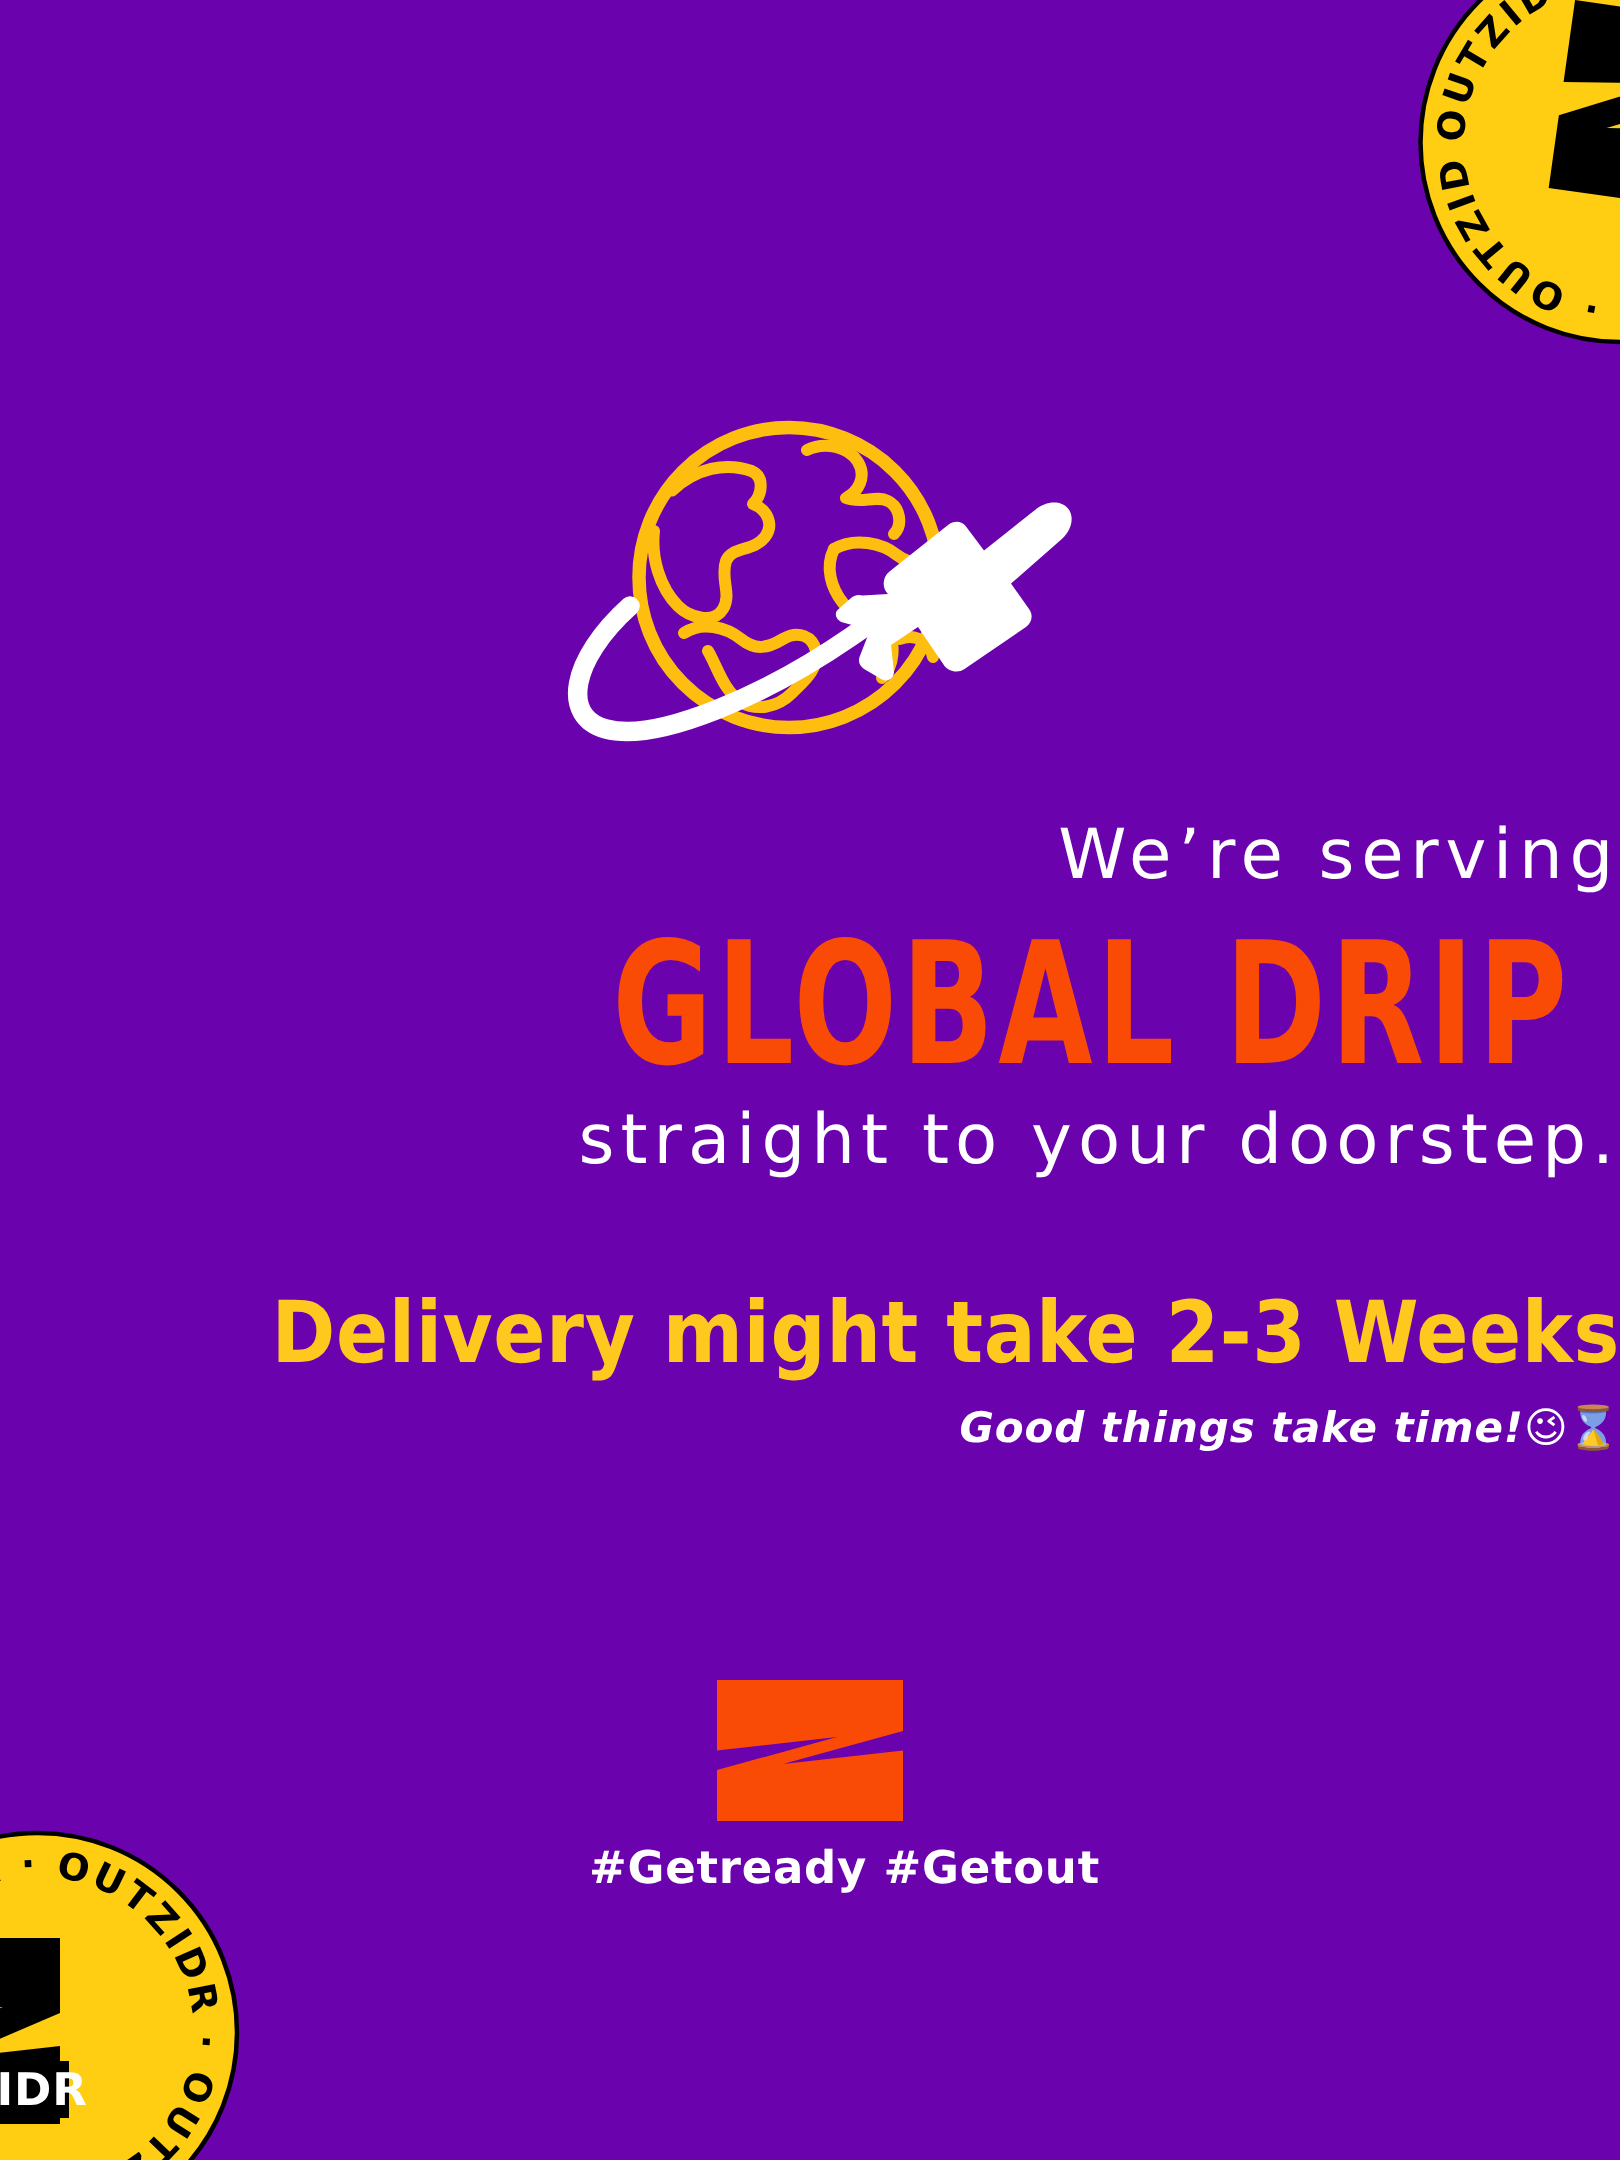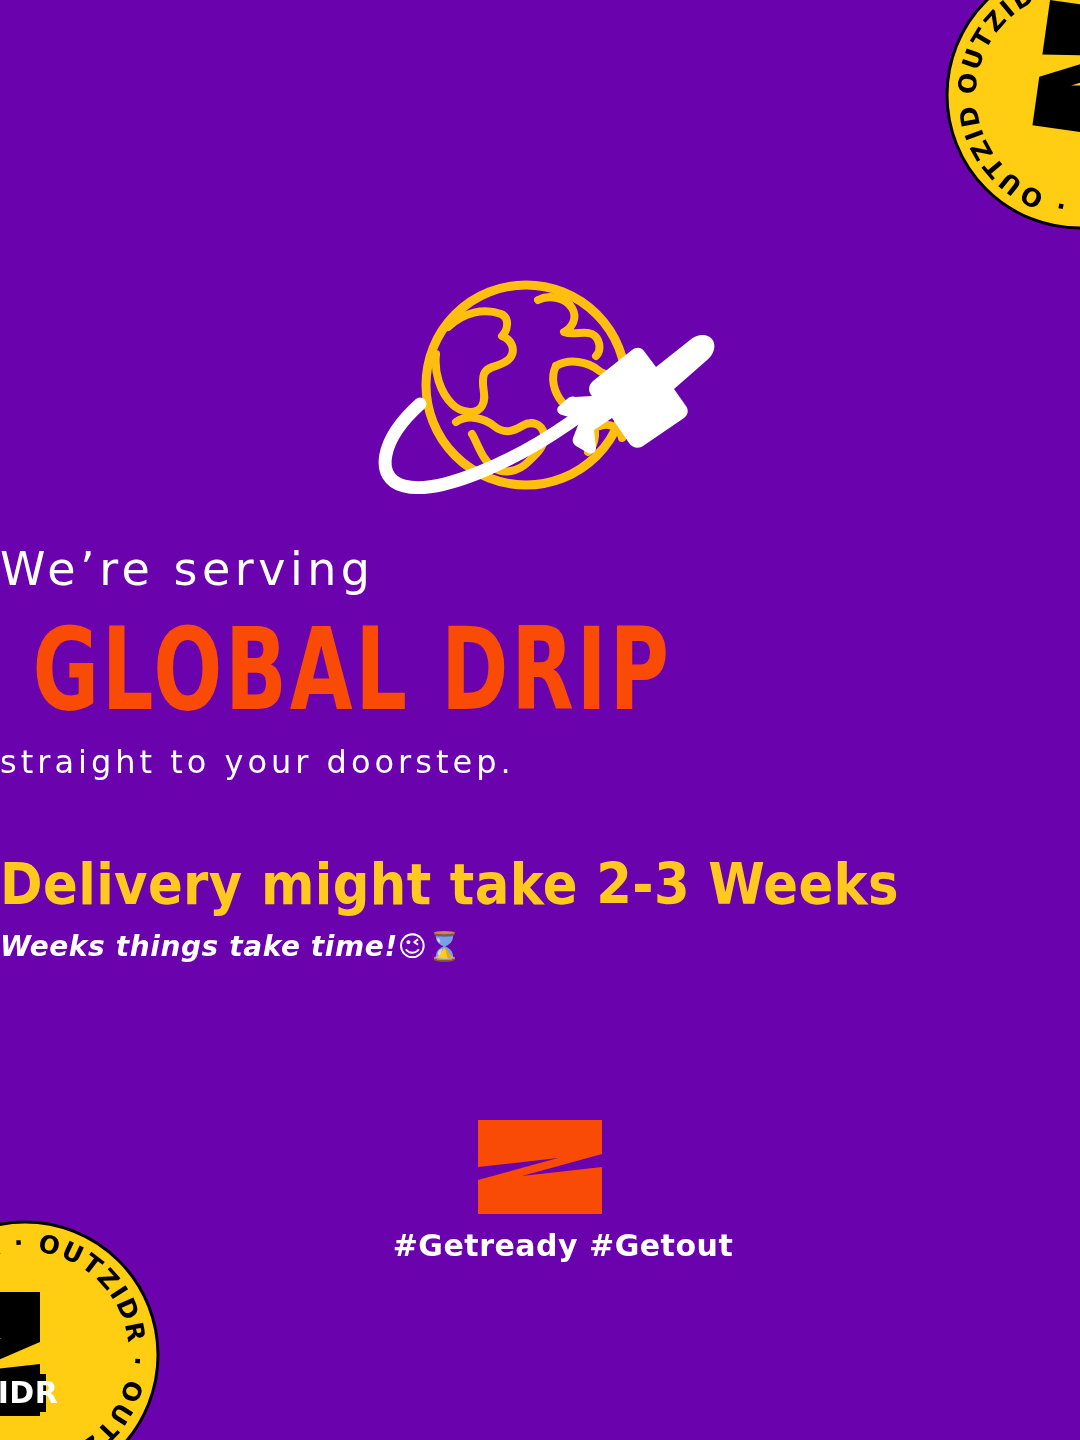--- a/index.html
+++ b/index.html
@@ -49,21 +49,21 @@
     width: 360px;
     height: 235px;
   }
 
   
   .copy {
     position: absolute;
     left: 0;
     right: 0;
     top: 545px;
-    text-align: left;
+    text-align: right;
   }
 
   .line-serving {
     font-family: "DejaVu Sans", sans-serif;
     font-weight: 400;
     font-size: 46px;
     line-height: 1.08;
     color: #FFFFFF;
     letter-spacing: 4.5px;
     margin: 0;
@@ -77,25 +77,25 @@
     color: #FA4B06;
     letter-spacing: 3px;
     margin: 18px 0 10px 0;
     transform: scaleY(1.18) scaleX(0.94);
     transform-origin: center top;
   }
 
   .line-doorstep {
     font-family: "DejaVu Sans", sans-serif;
     font-weight: 400;
-    font-size: 32px;
+    font-size: 46px;
     line-height: 1.08;
     color: #FFFFFF;
     letter-spacing: 4px;
-    margin: 36px 0 0 0;
+    margin: 26px 0 0 0;
   }
 
   .line-delivery {
     font-family: "DejaVu Sans Condensed", "DejaVu Sans", sans-serif;
     font-weight: 700;
     font-size: 57px;
     line-height: 1.1;
     color: #FFC81E;
     letter-spacing: 0.4px;
     margin: 74px 0 0 0;
@@ -200,21 +200,21 @@
                L 234,158 L 236,176 C 236,180 232,183 228,181 L 216,174 C 213,172 212,169 213,166
                L 220,148 L 202,143 C 198,142 196,138 198,135 L 207,127 C 209,125 212,124 215,125 Z"></path>
     </g>
   </svg>
 
   <div class="copy">
     <p class="line-serving">We’re serving</p>
     <p class="line-headline">GLOBAL DRIP</p>
     <p class="line-doorstep">straight to your doorstep.</p>
     <p class="line-delivery">Delivery might take 2-3 Weeks</p>
-    <p class="line-subnote"><span>Weeks things take time!</span><span class="emoji">😉⌛</span></p>
+    <p class="line-subnote"><span>Good things take time!</span><span class="emoji">😉⌛</span></p>
   </div>
 
   <div class="footer">
     <svg class="zmark" viewBox="0 0 124 94">
       <path d="M 0,0 L 124,0 L 124,34 L 44,56 L 124,47 L 124,94 L 0,94 L 0,60 L 80,38 L 0,47 Z" fill="#FA4B06"></path>
     </svg>
     <p class="hashtags">#Getready #Getout</p>
   </div>
 
 </div>

